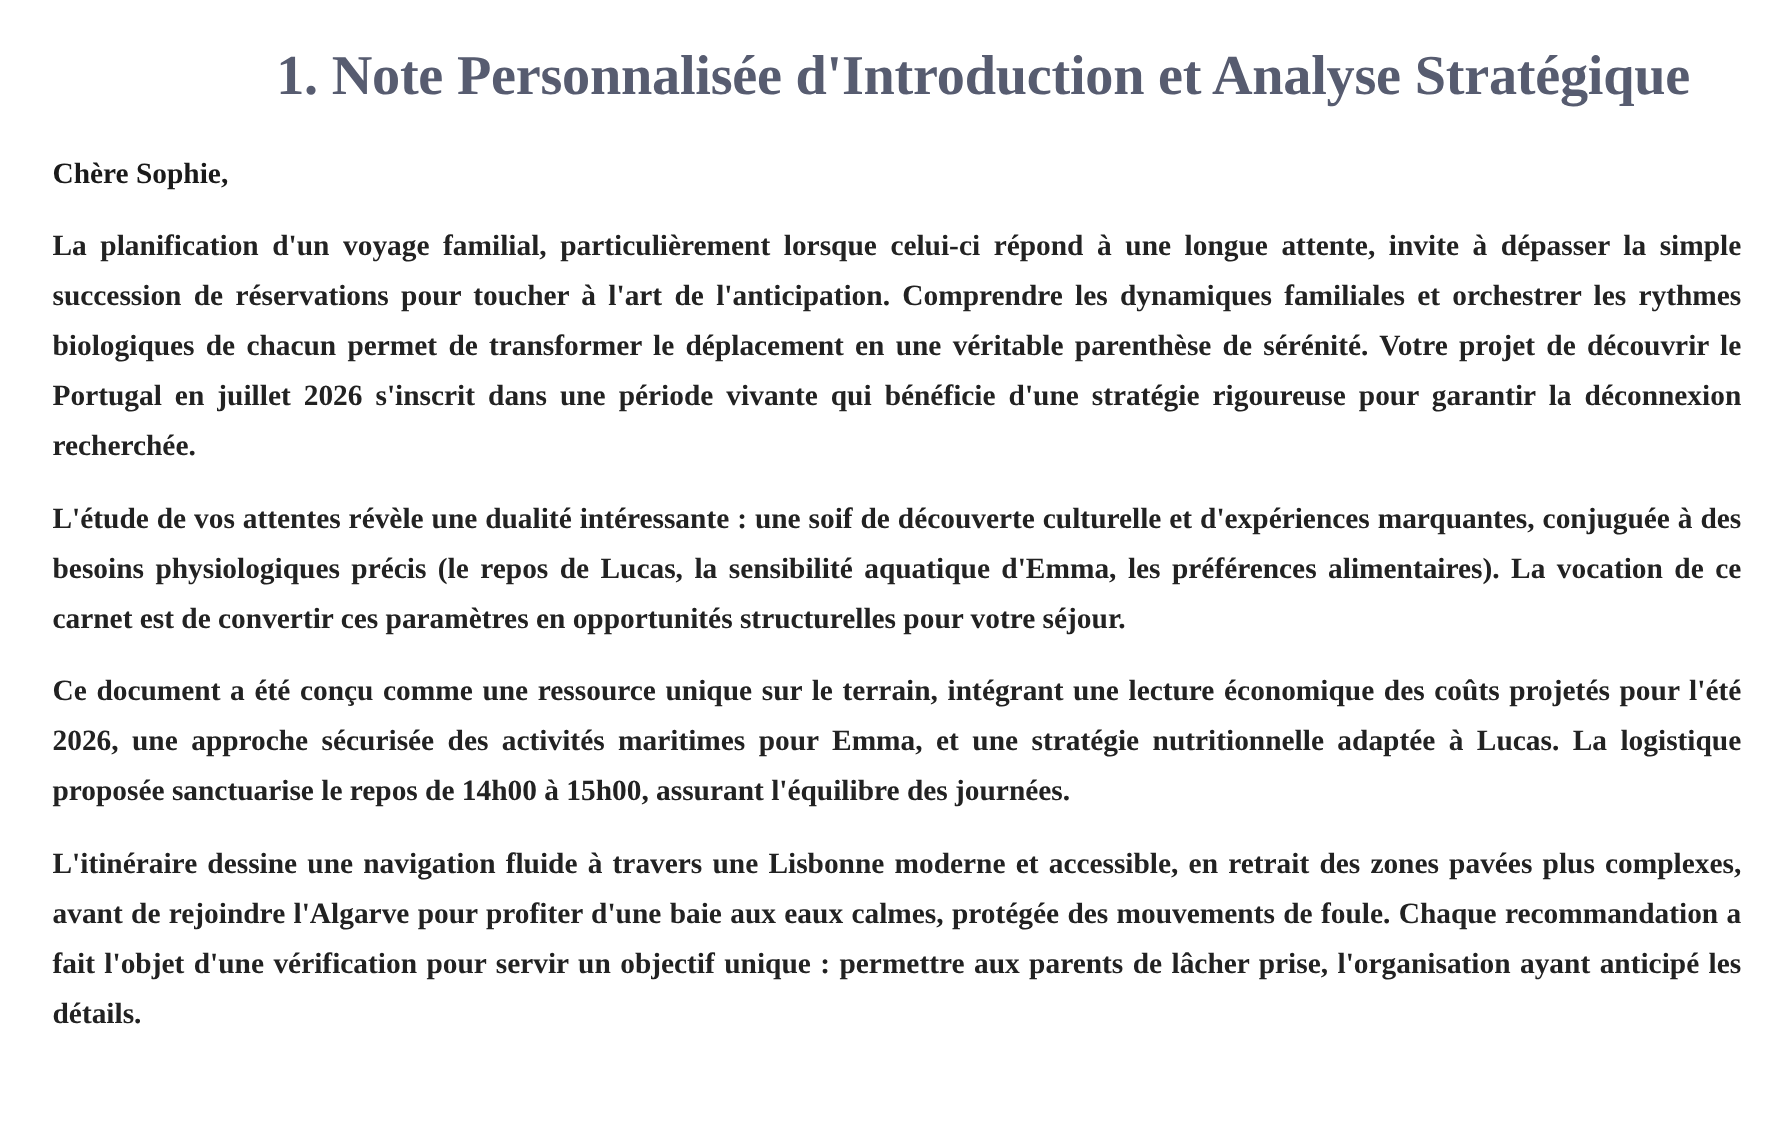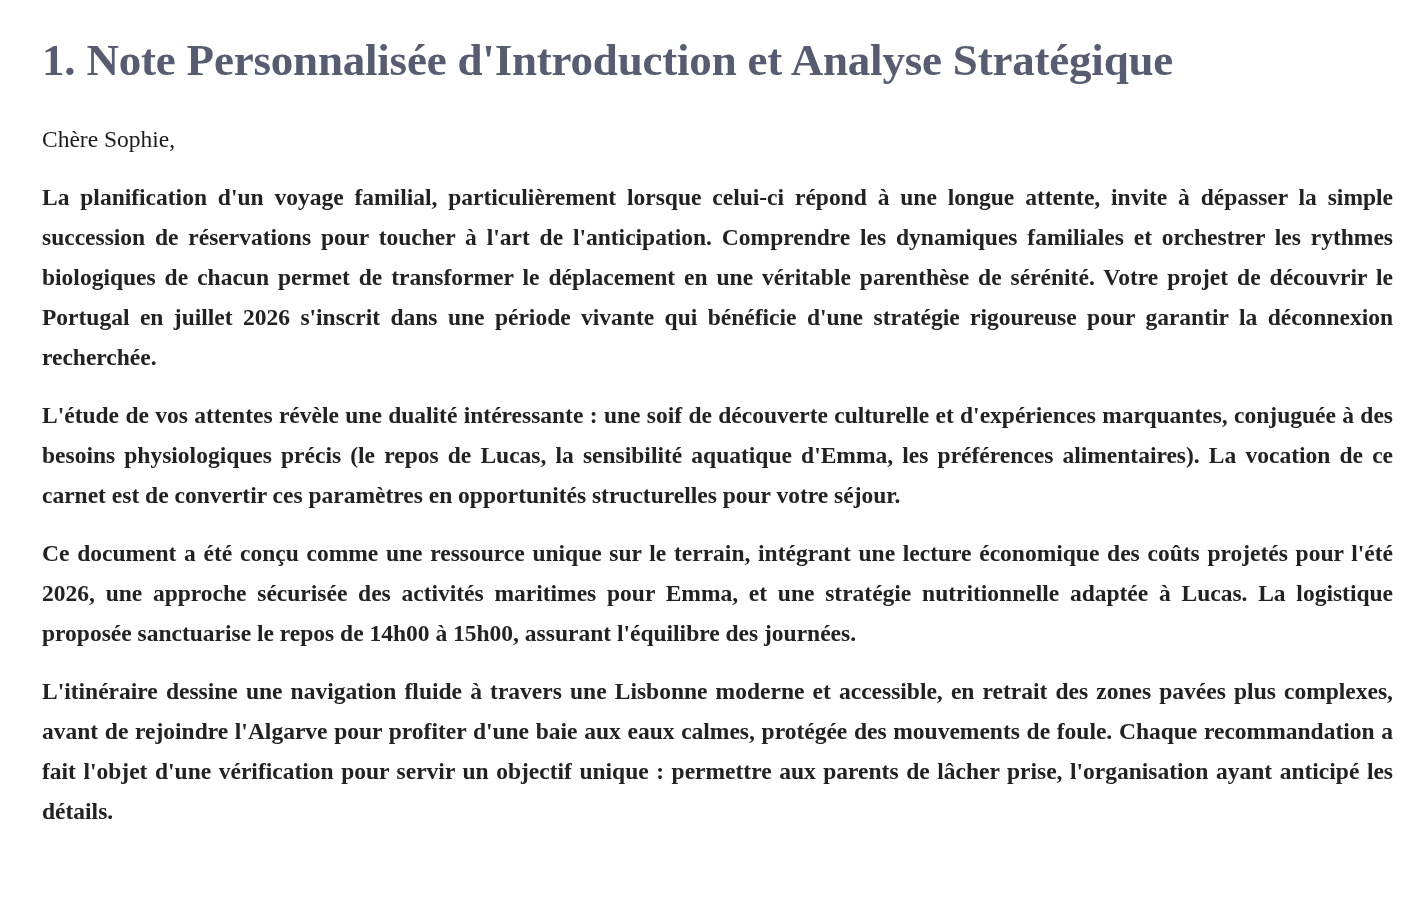--- a/index.html
+++ b/index.html
@@ -25,25 +25,26 @@
   .doc-title {
     margin: 0 0 0 0;
     padding: 0;
     font-family: "Liberation Serif", "DejaVu Serif", serif;
     font-size: 45px;
     font-weight: 700;
     line-height: 1.18;
     letter-spacing: -0.2px;
     color: #575c70;
     max-width: 1310px;
+    text-align: right;
   }
   .salutation {
     margin: 32px 0 0 0;
     font-size: 23.5px;
-    font-weight: 400;
+    font-weight: 700;
     line-height: 40px;
     color: #1a1a1a;
   }
   .body-text {
     margin: 18px 0 0 0;
     font-size: 23.5px;
     font-weight: 700;
     line-height: 40px;
     color: #222222;
     text-align: justify;

